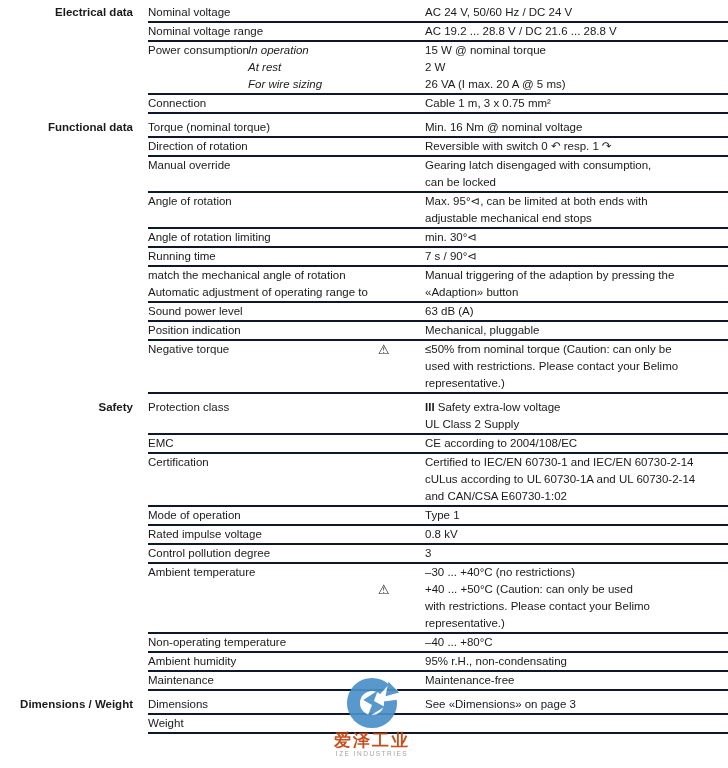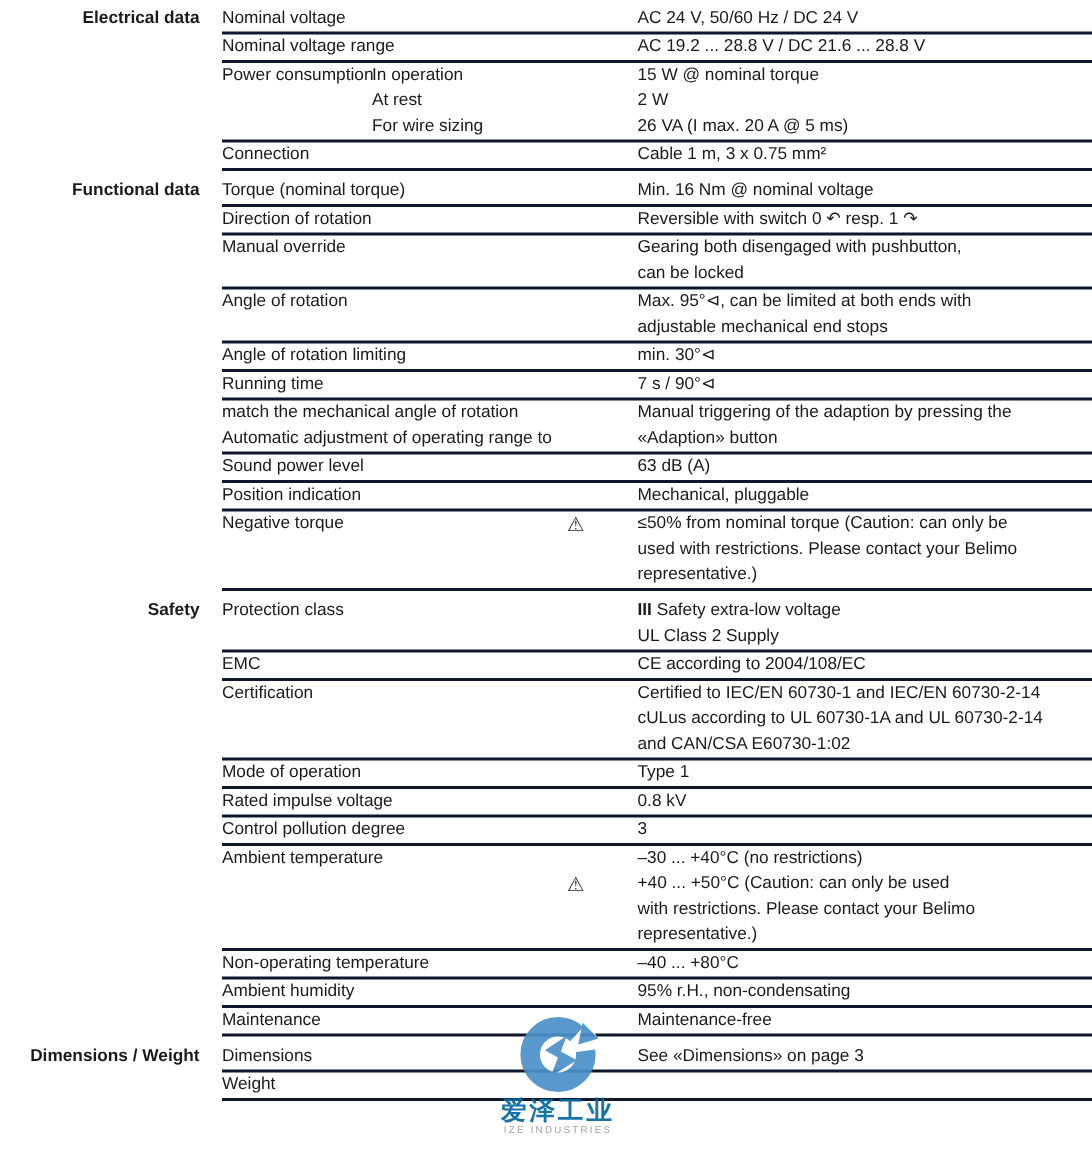--- a/index.html
+++ b/index.html
@@ -45,21 +45,21 @@
   .label-cell {
     width: 277px;
     flex: 0 0 277px;
     font-size: 11.5px;
     line-height: 17px;
     position: relative;
   }
   .label-main { white-space: nowrap; }
   .label-flex { display: flex; justify-content: center; }
   .label-flex .label-main { width: 100px; flex: 0 0 100px; }
-  .sub-labels { flex: 1 1 auto; }
+  .sub-labels { flex: 1 1 auto; font-style: italic; }
   .sub-labels div, .label-cell .lbl-line { white-space: nowrap; line-height: 17px; }
   .value-cell {
     flex: 1 1 auto;
     font-size: 11.5px;
     line-height: 17px;
     min-width: 0;
   }
   .value-line { white-space: nowrap; line-height: 17px; }
   .warn-icon {
     position: absolute;
@@ -75,21 +75,21 @@
     top: 676px;
     width: 100px;
     text-align: center;
     opacity: 0.92;
     pointer-events: none;
   }
   #watermark svg { display: block; margin: 0 auto; }
   #wm-cjk {
     font-size: 17px;
     font-weight: bold;
-    color: #0369a1;
+    color: #c2410c;
     letter-spacing: 2px;
     line-height: 19px;
     margin-top: 1px;
     white-space: nowrap;
   }
   #wm-latin {
     font-size: 6.5px;
     color: #9a9a9a;
     letter-spacing: 1.5px;
     line-height: 8px;
@@ -189,21 +189,21 @@
       </div>
       <div class="spec-row">
         <div class="section-cell"></div>
         <div class="row-body">
           <div class="label-cell">
             <div class="label-main">
               <div class="lbl-line">Manual override</div>
             </div>
           </div>
           <div class="value-cell">
-            <div class="value-line">Gearing both disengaged with pushbutton,</div>
+            <div class="value-line">Gearing latch disengaged with consumption,</div>
             <div class="value-line">can be locked</div>
           </div>
         </div>
       </div>
       <div class="spec-row">
         <div class="section-cell"></div>
         <div class="row-body">
           <div class="label-cell">
             <div class="label-main">
               <div class="lbl-line">Angle of rotation</div>

